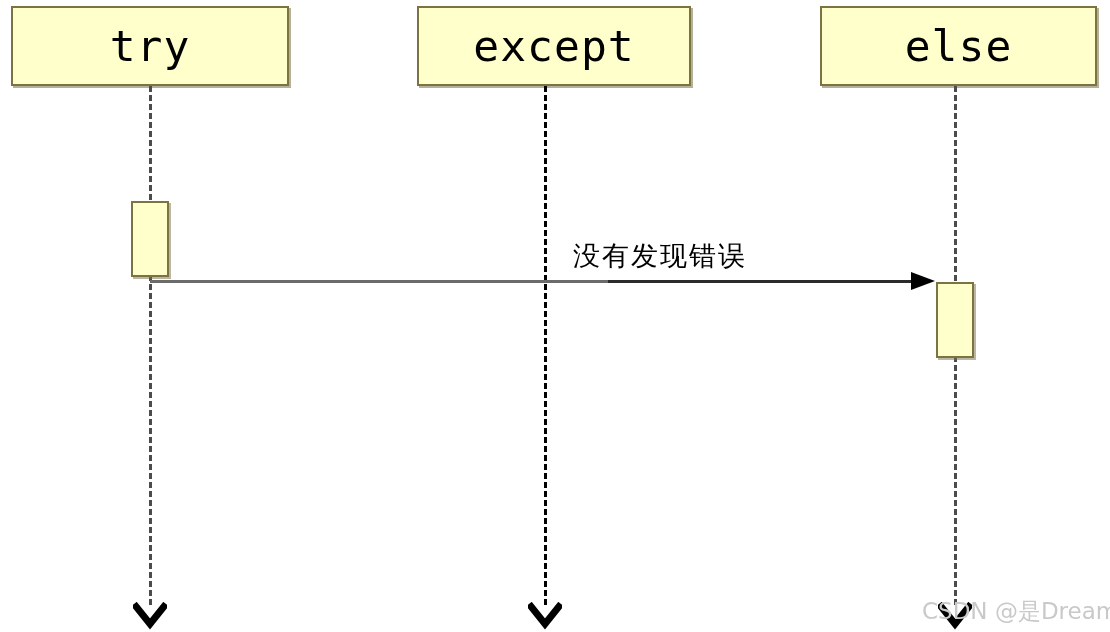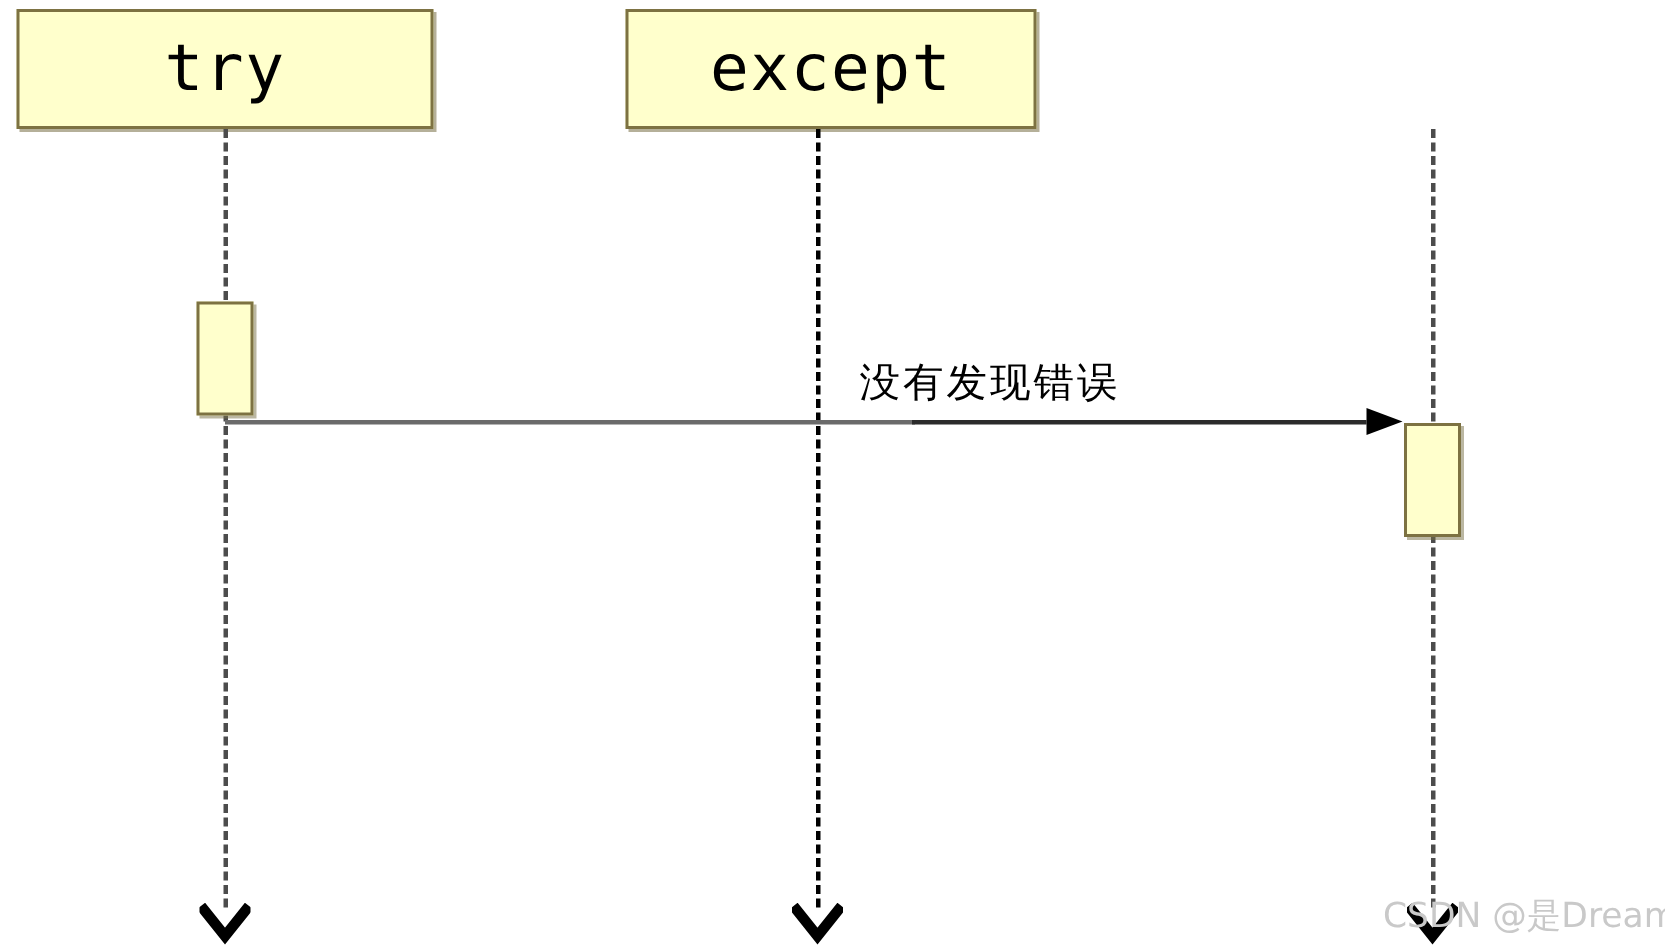--- a/index.html
+++ b/index.html
@@ -107,20 +107,23 @@
 <div id="canvas">
 
   <div class="participant" style="left:11px; top:6px; width:278px; height:80px;">
     <span class="plabel">try</span>
   </div>
 
   <div class="participant" style="left:417px; top:6px; width:274px; height:80px;">
     <span class="plabel">except</span>
   </div>
 
+  <div class="participant" style="left:820px; top:6px; width:277px; height:80px;">
+    <span class="plabel">else</span>
+  </div>
 
   <div class="lifeline" style="left:149px; top:86px; height:519px;"></div>
   <div class="lifeline dark" style="left:544px; top:86px; height:519px;"></div>
   <div class="lifeline" style="left:954px; top:86px; height:519px;"></div>
 
   <div class="lifeline-end" style="left:133px; top:602px;">
     <svg width="34" height="28" viewBox="0 0 34 28">
       <path d="M1 2 L17 22 L33 2" fill="none" stroke="#000000" stroke-width="7" stroke-linecap="butt"></path>
     </svg>
   </div>

